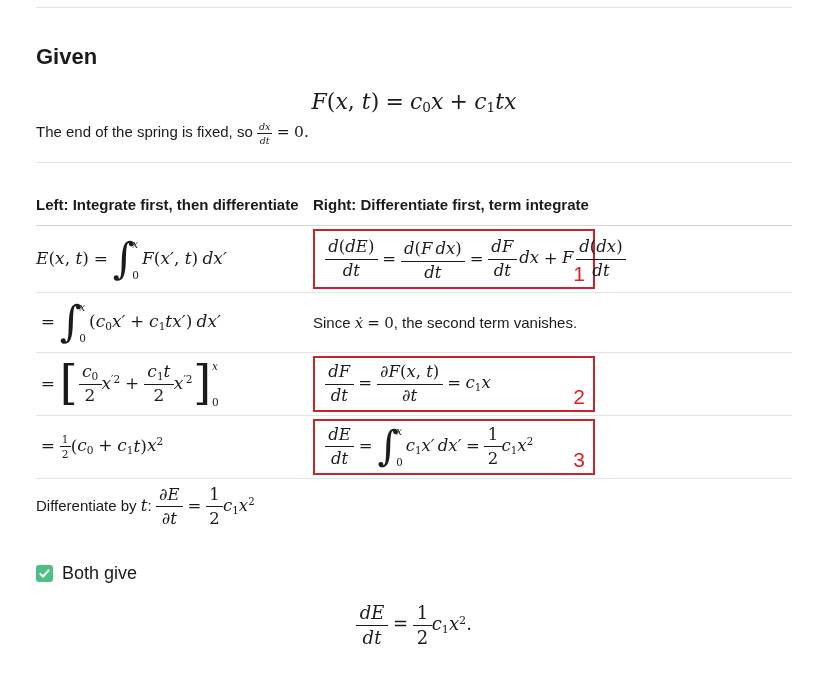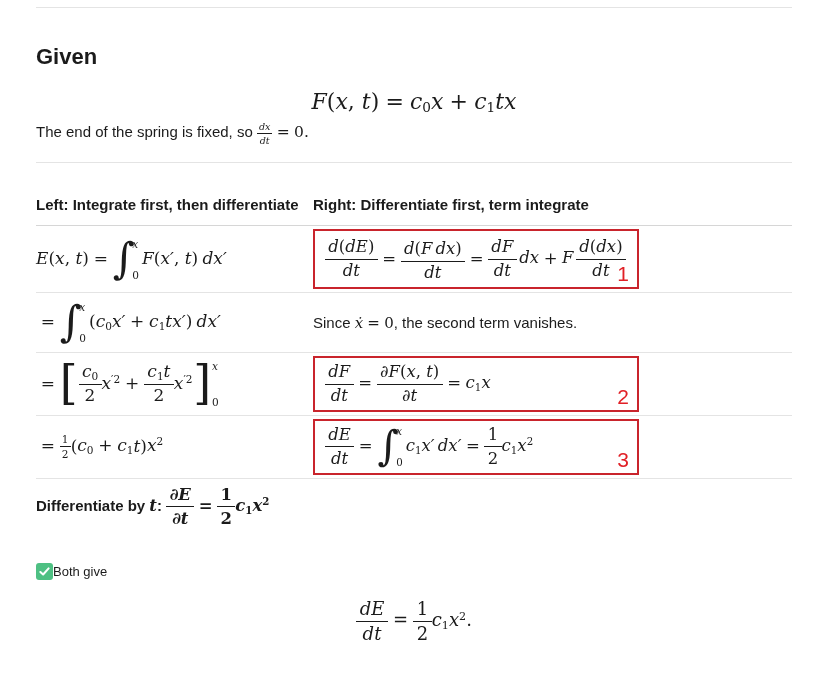--- a/index.html
+++ b/index.html
@@ -18,29 +18,29 @@
   .rule.mid{margin-top:16px;}
   h2.given{font-size:22px;font-weight:700;margin:36px 0 0;line-height:1.2;}
   .eq-center{text-align:center;}
   .eq-given{margin-top:19px;font-size:22px;}
   .intro1{margin:22px 0 0;font-size:15.5px;line-height:1.45;}
   .intro2{margin:5px 0 0;font-size:15.5px;line-height:1.45;}
   
   .tbl{display:grid;grid-template-columns:277px 1fr;margin-top:24px;}
   .th{font-size:15px;font-weight:700;padding:9px 0 12px;border-bottom:1px solid var(--rulehdr);}
   .td{border-bottom:1px solid var(--rule);display:flex;align-items:center;padding:2px 8px 2px 0;}
-  .td.last{border-bottom:none;font-weight:bold;}
+  .td.last{border-bottom:none;}
   .r1{min-height:64px;} .r2{min-height:60px;} .r3{min-height:60px;} .r4{min-height:60px;} .r5{min-height:56px;}
   .td.mathcell{font-size:17px;}
   .td.boxcell{padding:3px 0;}
   .sentence{font-size:15px;}
   .mixedcell{font-size:16.5px;}
   
   .rbox{
-    position:relative;width:326px;min-height:51px;border:2px solid var(--red);
+    position:relative;width:282px;min-height:51px;border:2px solid var(--red);
     display:flex;align-items:center;padding:3px 26px 3px 10px;font-size:16.5px;
   }
   .rnum{
     position:absolute;right:8px;bottom:2px;color:var(--rednum);
     font-family:"Liberation Sans",sans-serif;font-size:21px;line-height:1.1;
   }
   
   .meq{white-space:nowrap;}
   .m{font-family:"DejaVu Serif",serif;}
   .mi{font-style:italic;}
@@ -57,21 +57,21 @@
   .isym{font-size:2.5em;line-height:1;align-self:center;}
   .ilims{display:inline-flex;flex-direction:column;justify-content:space-between;
          font-size:.62em;height:4.3em;margin-left:-.25em;padding:.1em 0;}
   .brgrp{display:inline-flex;align-items:center;vertical-align:middle;}
   .bdel{font-size:2.7em;line-height:1;}
   .bbody{display:inline-block;white-space:nowrap;padding:0 .05em;}
   .blims{display:inline-flex;flex-direction:column;justify-content:space-between;
          font-size:.62em;height:4.6em;margin-left:.08em;padding:.05em 0;}
   .lsup{text-align:left;} .lsub{text-align:left;}
   
-  .bothgive{margin-top:28px;display:flex;align-items:center;font-size:13px;}
+  .bothgive{margin-top:28px;display:flex;align-items:center;gap:9px;font-size:18px;}
   .check{
     width:17px;height:17px;border-radius:3px;background:var(--green);
     display:flex;align-items:center;justify-content:center;flex:0 0 auto;
   }
   .eq-final{margin-top:18px;font-size:18px;}
 </style>
 </head>
 <body>
 
 <div class="content">

